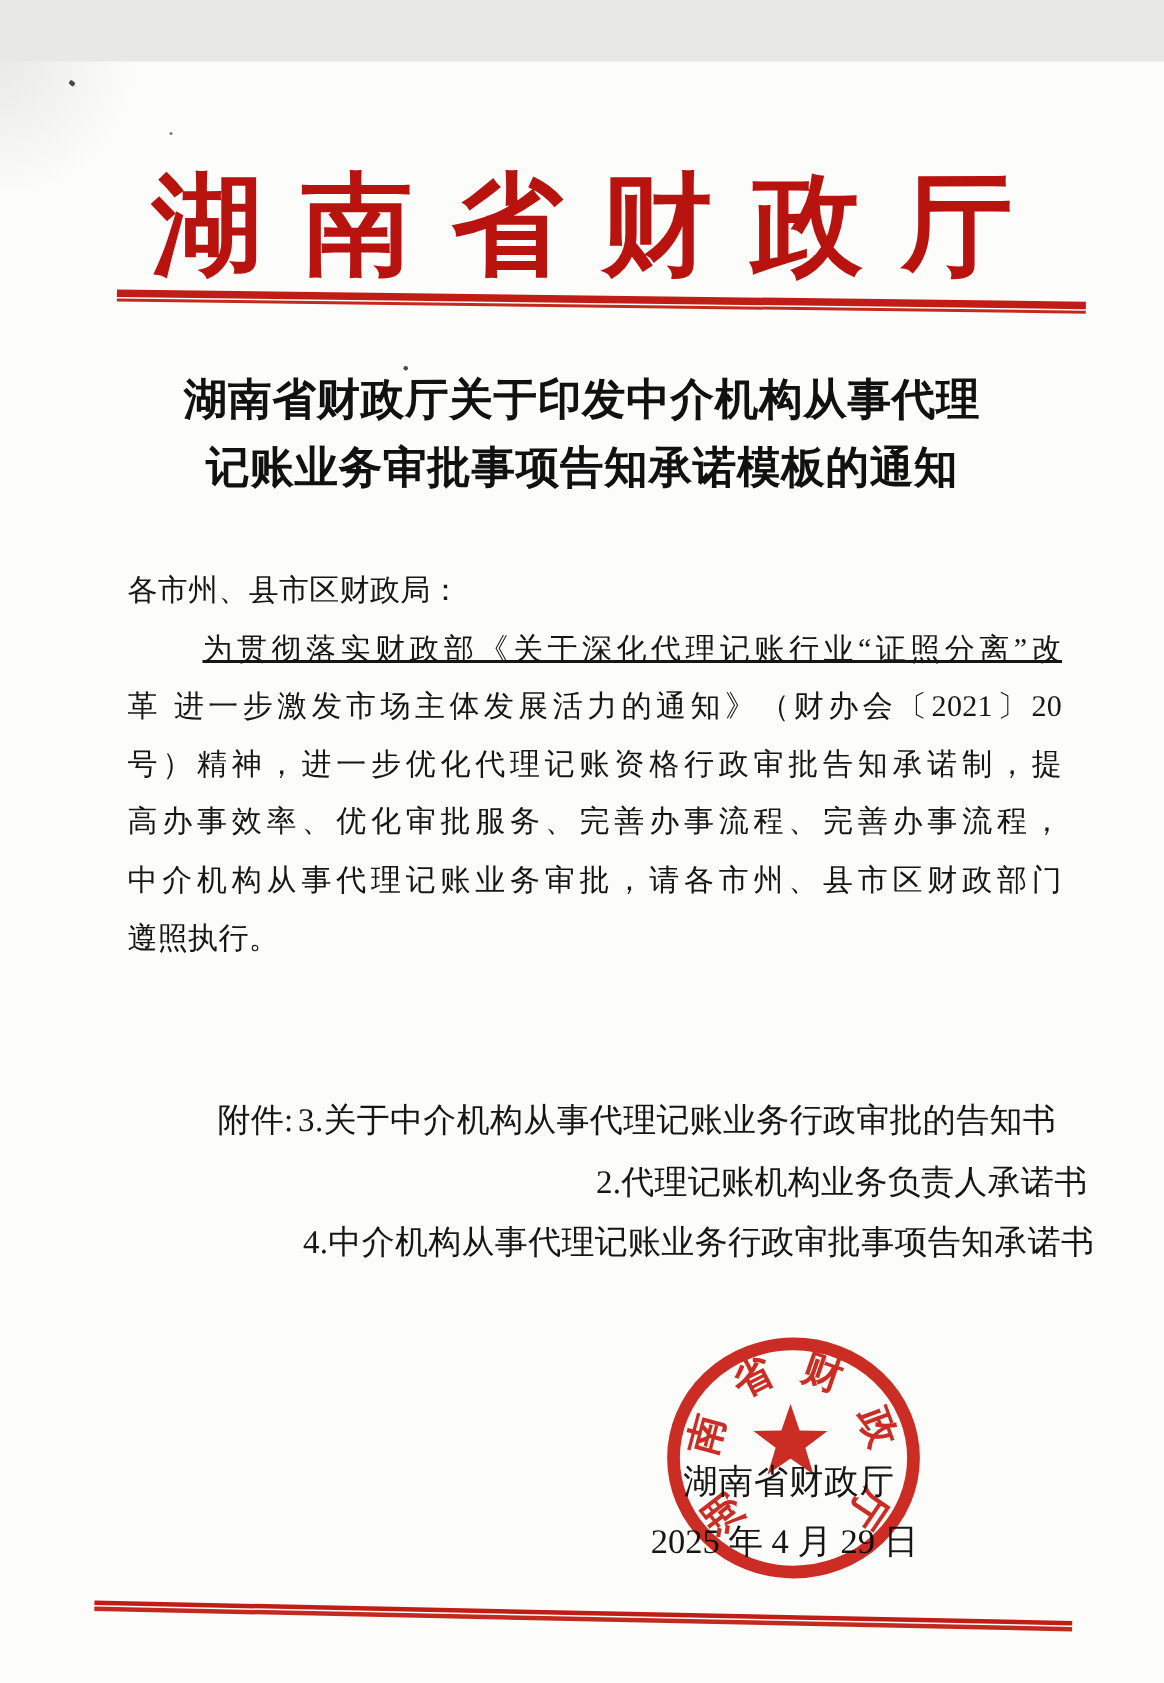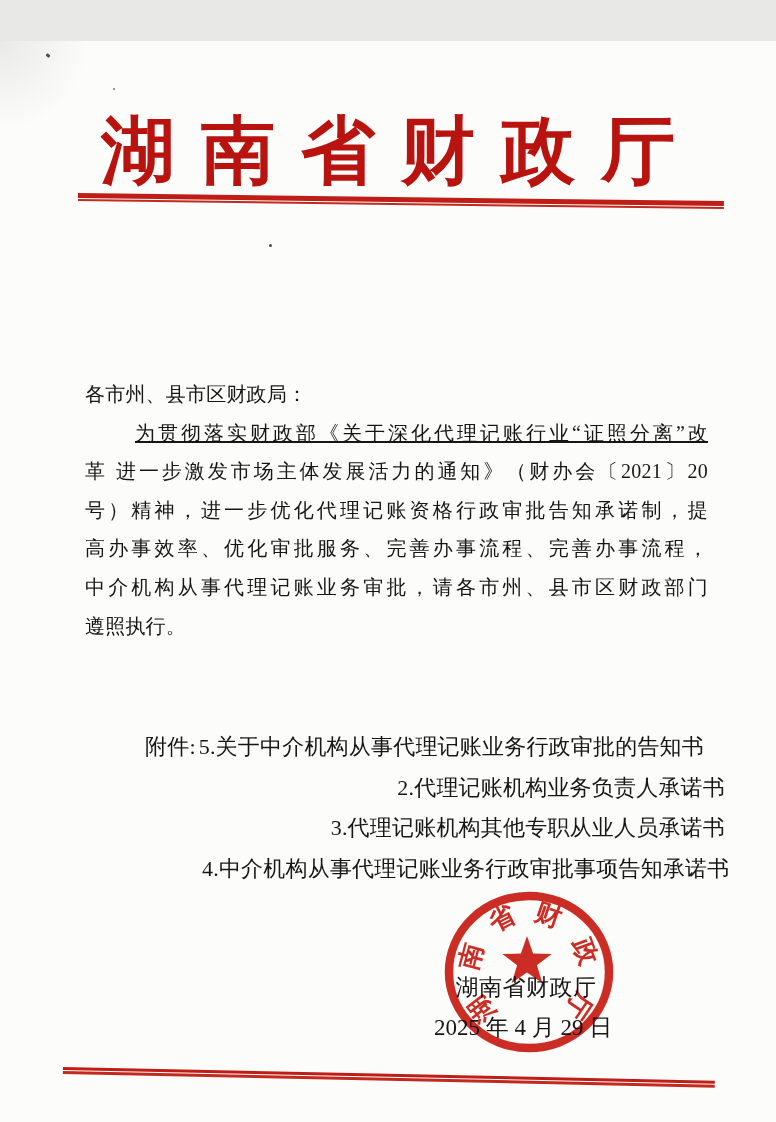--- a/index.html
+++ b/index.html
@@ -76,37 +76,40 @@
 <div class="page">
 
   <div class="agency">湖南省财政厅</div>
 
   <div class="rule rule-top">
     <div class="bar1"></div>
       <div class="gap"></div>
       <div class="bar2"></div>
   </div>
 
+  <div class="doc-title">
+    <div>湖南省财政厅关于印发中介机构从事代理</div>
+    <div>记账业务审批事项告知承诺模板的通知</div>
+  </div>
 
   <div class="body-block">
     <div class="ln">各市州、县市区财政局：</div>
     <div class="ln j indent">为贯彻落实财政部《关于深化代理记账行业“证照分离”改</div>
     <div class="ln j">革 进一步激发市场主体发展活力的通知》（财办会〔2021〕20</div>
     <div class="ln j">号）精神，进一步优化代理记账资格行政审批告知承诺制，提</div>
     <div class="ln j">高办事效率、优化审批服务、完善办事流程、完善办事流程，</div>
     <div class="ln j">中介机构从事代理记账业务审批，请各市州、县市区财政部门</div>
     <div class="ln">遵照执行。</div>
   </div>
 
   <div class="attach-block">
     <div class="attach-line1">
-      <span class="attach-label">附件:</span><span>5.关于中介机构从事代理记账业务行政审批的告知书</span>
+      <span class="attach-label">附件:</span><span>3.关于中介机构从事代理记账业务行政审批的告知书</span>
     </div>
     <div class="attach-item-cont">2.代理记账机构业务负责人承诺书</div>
-    <div class="attach-item-cont">3.代理记账机构其他专职从业人员承诺书</div>
     <div class="attach-item-cont">4.中介机构从事代理记账业务行政审批事项告知承诺书</div>
   </div>
 
   <div class="signer">湖南省财政厅</div>
   <div class="doc-date">2025 年 4 月 29 日</div>
 
   <svg class="seal" viewBox="0 0 176 166" xmlns="http://www.w3.org/2000/svg">
     <ellipse cx="88" cy="83" rx="80" ry="76" fill="none" stroke="#cb2016" stroke-width="8.5"></ellipse>
     <polygon fill="#cb2016" points="86,47 92.1,64.6 110.7,65 95.9,76.2 101.3,94 86,83.4 70.7,94 76.1,76.2 61.3,65 79.9,64.6"></polygon>
     <text text-anchor="middle" dominant-baseline="central" transform="translate(88,83) rotate(-128) translate(0,-60)">湖</text>

